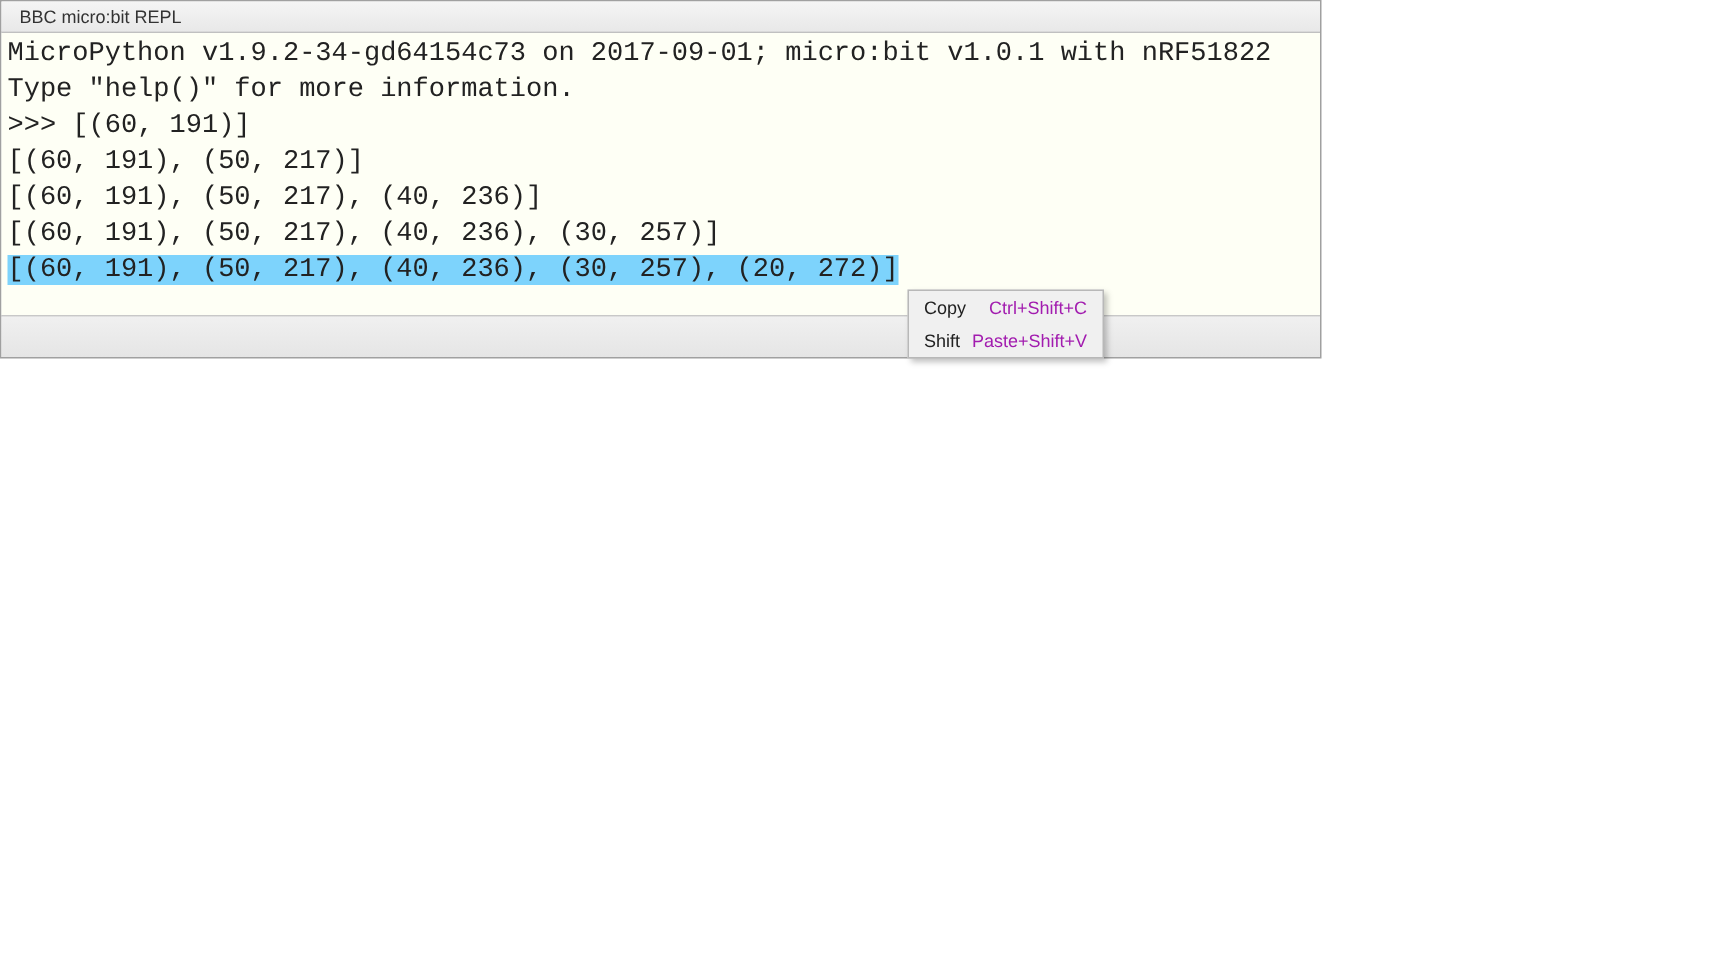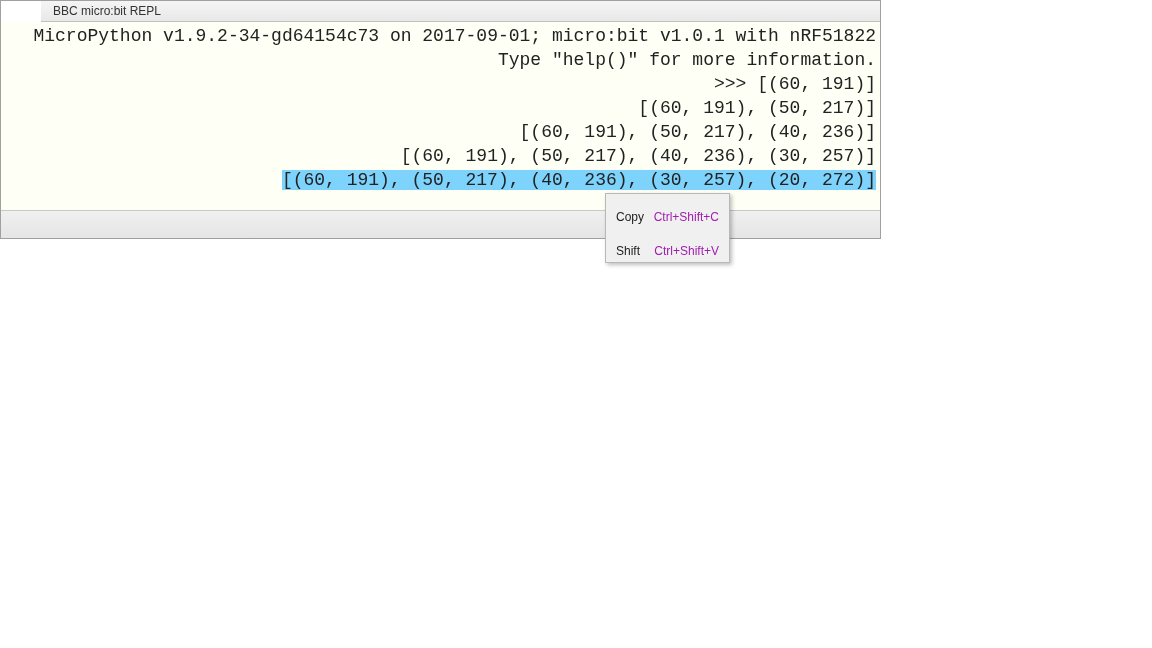--- a/index.html
+++ b/index.html
@@ -19,33 +19,31 @@
       border: 1px solid #a0a0a0;
       background: #ffffff;
     }
     .panel-header {
       background: linear-gradient(to bottom, #f5f5f5, #e8e8e8);
       border-bottom: 1px solid #c0c0c0;
       padding: 3px 8px 3px 12px;
       font-size: 12px;
       color: #333;
       font-family: "Segoe UI", Tahoma, sans-serif;
-      margin-left: 40px;
     }
     .repl-content {
       background: #fefff5;
       font-family: "Consolas", "Courier New", monospace;
       font-size: 18px;
       line-height: 24px;
       color: #222;
       padding: 2px 4px;
       min-height: 188px;
       white-space: pre;
       position: relative;
-      text-align: right;
     }
     .repl-line {
       display: block;
     }
     .selected-text {
       background: #7dd3fc;
     }
     .panel-footer {
       background: linear-gradient(to bottom, #f0f0f0, #e5e5e5);
       height: 28px;
@@ -63,21 +61,20 @@
       color: #222;
       min-width: 125px;
       z-index: 100;
     }
     .context-menu-item {
       display: flex;
       justify-content: space-between;
       padding: 4px 10px 4px 10px;
       cursor: default;
       gap: 8px;
-      margin-top: 12px;
     }
     .menu-label {
       flex: 0 0 auto;
     }
     .menu-shortcut {
       flex: 0 0 auto;
       color: #a21caf;
     }
   </style>
 </head>
@@ -91,15 +88,15 @@
   <div class="panel-footer"></div>
 </div>
 
 <div class="context-menu">
   <div class="context-menu-item">
     <span class="menu-label">Copy</span>
     <span class="menu-shortcut">Ctrl+Shift+C</span>
   </div>
   <div class="context-menu-item">
     <span class="menu-label">Shift</span>
-    <span class="menu-shortcut">Ctrl+Shift+V</span>
+    <span class="menu-shortcut">Paste+Shift+V</span>
   </div>
 </div>
 
 </body></html>

